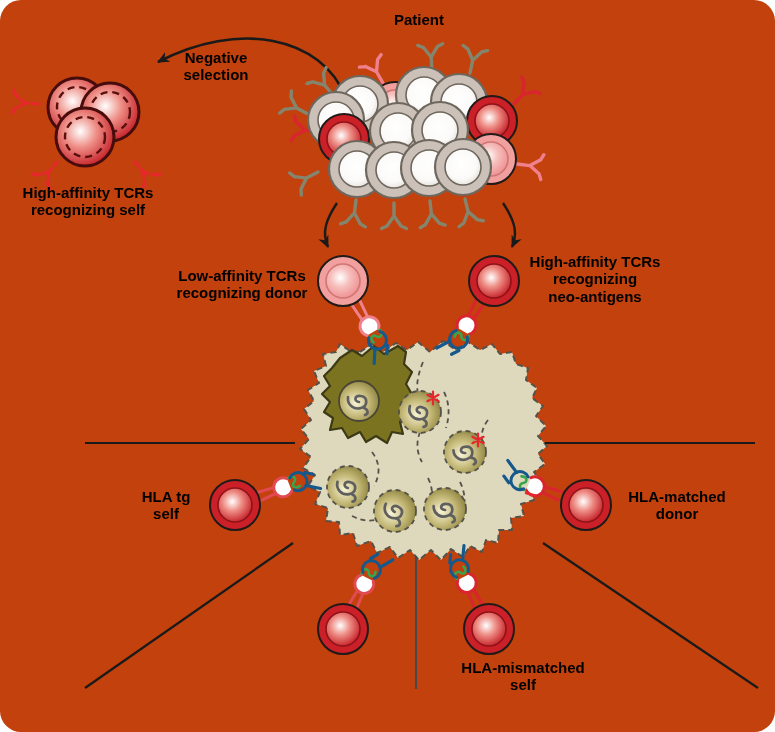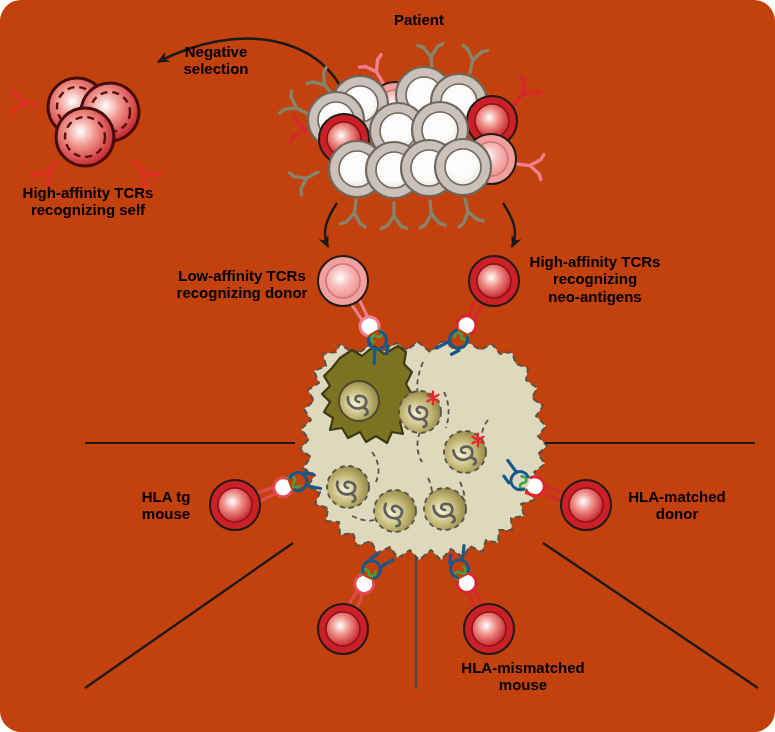--- a/index.html
+++ b/index.html
@@ -184,29 +184,29 @@
   <g stroke="#1a1a1a" stroke-width="2.2">
     <line x1="85" y1="443" x2="295" y2="443"></line>
     <line x1="545" y1="443" x2="755" y2="443"></line>
     <line x1="293" y1="543" x2="85" y2="688"></line>
     <line x1="543" y1="543" x2="758" y2="688"></line>
     <line x1="416" y1="556" x2="416" y2="689" stroke="#4a4a4a"></line>
   </g>
 </svg>
 
 <div class="lbl" style="left:419px;top:20px">Patient</div>
-<div class="lbl" style="left:216px;top:60px">Negative
+<div class="lbl" style="left:216px;top:66px">Negative
 selection</div>
 <div class="lbl" style="left:88px;top:201px">High-affinity TCRs
 recognizing self</div>
 <div class="lbl" style="left:242px;top:284px">Low-affinity TCRs
 recognizing donor</div>
 <div class="lbl" style="left:595px;top:279px">High-affinity TCRs
 recognizing
 neo-antigens</div>
 <div class="lbl" style="left:166px;top:505px">HLA tg
-mouse</div>
+self</div>
 <div class="lbl" style="left:677px;top:505px">HLA-matched
 donor</div>
 <div class="lbl" style="left:523px;top:676px">HLA-mismatched
-mouse</div>
+self</div>
 
 </div>
 
 </body></html>

